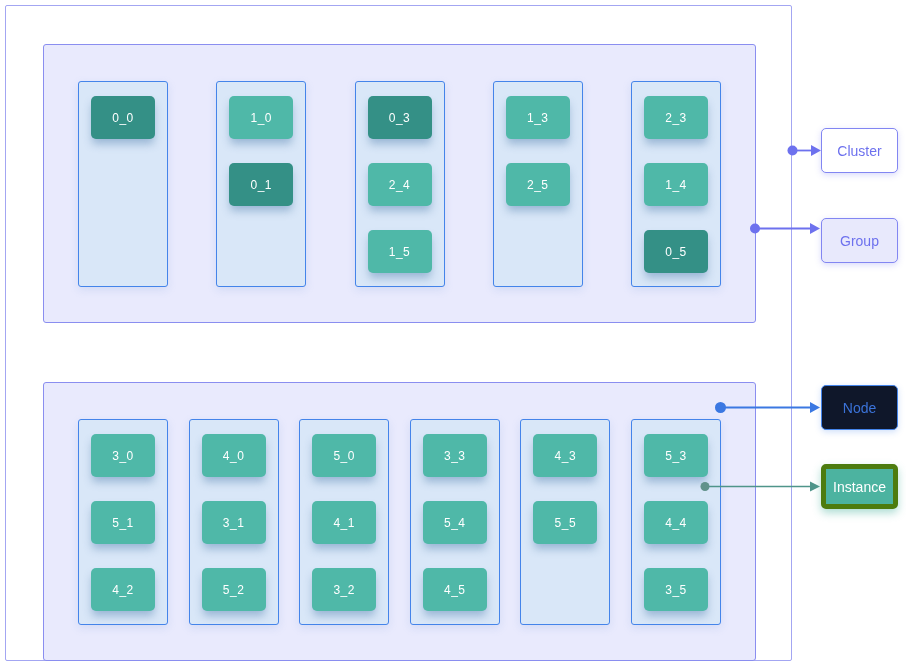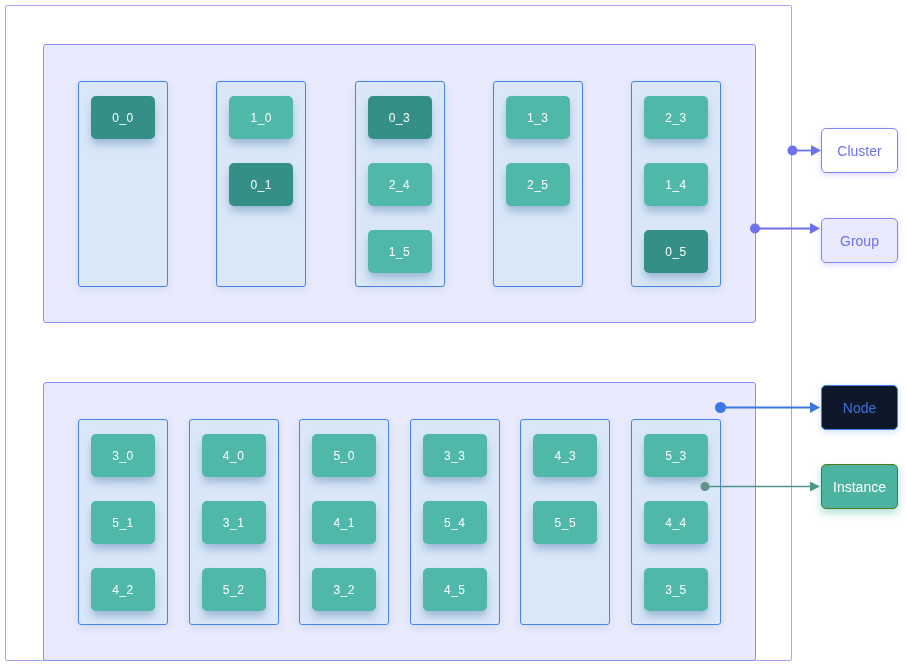--- a/index.html
+++ b/index.html
@@ -39,21 +39,21 @@
   .instance.dark{background:var(--instance-dark);}
 
   .label{position:absolute;left:821px;width:77px;height:45px;box-sizing:border-box;
     border-radius:5px;display:flex;align-items:center;justify-content:center;font-size:14px;}
   .lb-cluster{top:128px;background:#ffffff;border:1.5px solid #8286f2;color:var(--purple);
     box-shadow:0 2px 6px rgba(130,134,242,0.30);}
   .lb-group{top:206px;background:#e8e9fc;border:1.5px solid #8286f2;color:var(--purple);
     box-shadow:0 2px 6px rgba(130,134,242,0.30);margin-top:12px;}
   .lb-node{top:385px;background:#0f172a;border:1.5px solid var(--node-border);color:#3b73d9;
     box-shadow:0 2px 6px rgba(68,132,234,0.25);}
-  .lb-instance{top:464px;background:#4cb3a0;border:1px solid #4d7c0f;color:#ffffff;
+  .lb-instance{top:464px;background:#4cb3a0;border:5px solid #4d7c0f;color:#ffffff;
     box-shadow:0 4px 9px rgba(76,179,160,0.45);}
 
   .connectors{position:absolute;left:0;top:0;width:906px;height:669px;pointer-events:none;}
 </style>
 </head>
 <body>
 
 <div class="canvas">
 
   <div class="cluster">

